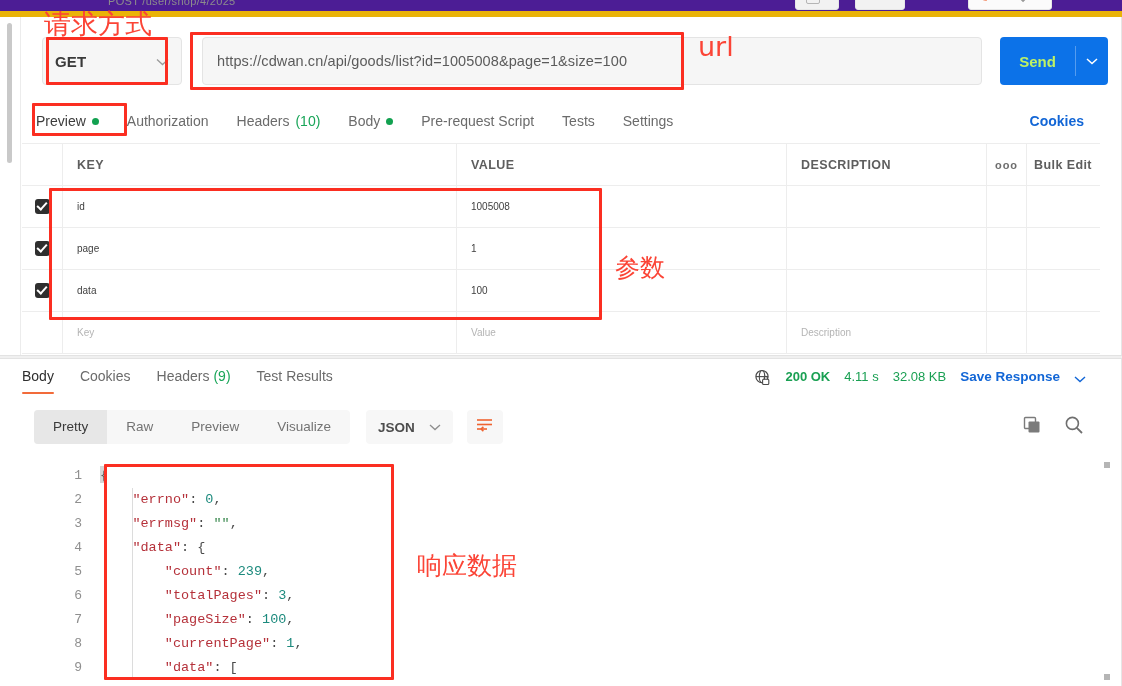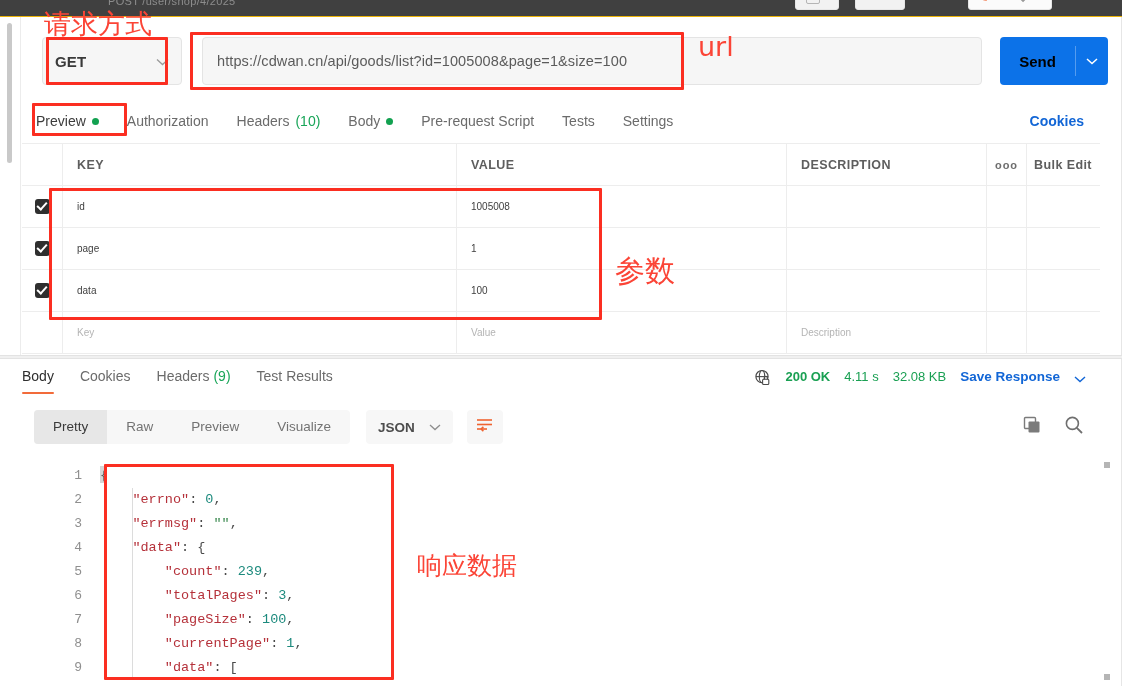--- a/index.html
+++ b/index.html
@@ -11,21 +11,21 @@
   }
   #app {
     position: relative;
     width: 1122px; height: 686px;
     background: #ffffff;
   }
 
   
   .topstrip {
     position: absolute; left: 0; top: 0; width: 1122px; height: 17px;
-    background: #404040; border-bottom: 1px solid #eab308;
+    background: #4c1d95; border-bottom: 6px solid #eab308;
     overflow: hidden;
   }
   .topstrip .ghost-text {
     position: absolute; left: 108px; top: -5px;
     font-size: 11px; color: #8d8d8d; letter-spacing: .3px;
     white-space: nowrap;
   }
   .topstrip .ghost-box {
     position: absolute; top: -12px; height: 22px;
     background: #f2f2f2; border-radius: 3px; border: 1px solid #e6e6e6;
@@ -84,21 +84,21 @@
   }
   .url-box .u-text {
     font-size: 14.5px; color: #5b5b5b; white-space: nowrap; letter-spacing: .1px;
   }
   .send-btn {
     position: absolute; left: 958px; top: 1px; width: 108px; height: 48px;
     background: #0c72e8; border-radius: 4px;
     display: flex; align-items: center;
   }
   .send-btn .s-label {
-    flex: 1; text-align: center; color: #000000; font-size: 15px; font-weight: bold;
+    flex: 1; text-align: center; color: #bef264; font-size: 15px; font-weight: bold;
   }
   .send-btn .s-div {
     width: 1px; height: 30px; background: rgba(255,255,255,.30);
   }
   .send-btn .s-chev {
     width: 32px; text-align: center; color: #ffffff; font-size: 12px;
   }
 
   
   .reqtabs {
@@ -474,16 +474,16 @@
   </div>
 
   <div class="annbox" style="left:46px;  top:37px;  width:122px; height:48px;"></div>
   <div class="annbox" style="left:190px; top:32px;  width:494px; height:58px;"></div>
   <div class="annbox" style="left:32px;  top:103px; width:95px;  height:33px;"></div>
   <div class="annbox" style="left:49px;  top:188px; width:553px; height:132px;"></div>
   <div class="annbox" style="left:104px; top:464px; width:290px; height:216px;"></div>
 
   <div class="anntext" style="left:44px;  top:6px;  font-size:27px;">请求方式</div>
   <div class="anntext" style="left:698px; top:31px; font-size:27px;">url</div>
-  <div class="anntext" style="left:615px; top:251px;font-size:30px;">参数</div>
+  <div class="anntext" style="left:615px; top:251px;font-size:25px;">参数</div>
   <div class="anntext" style="left:417px; top:549px;font-size:25px;">响应数据</div>
 
 </div>
 
 </body></html>

